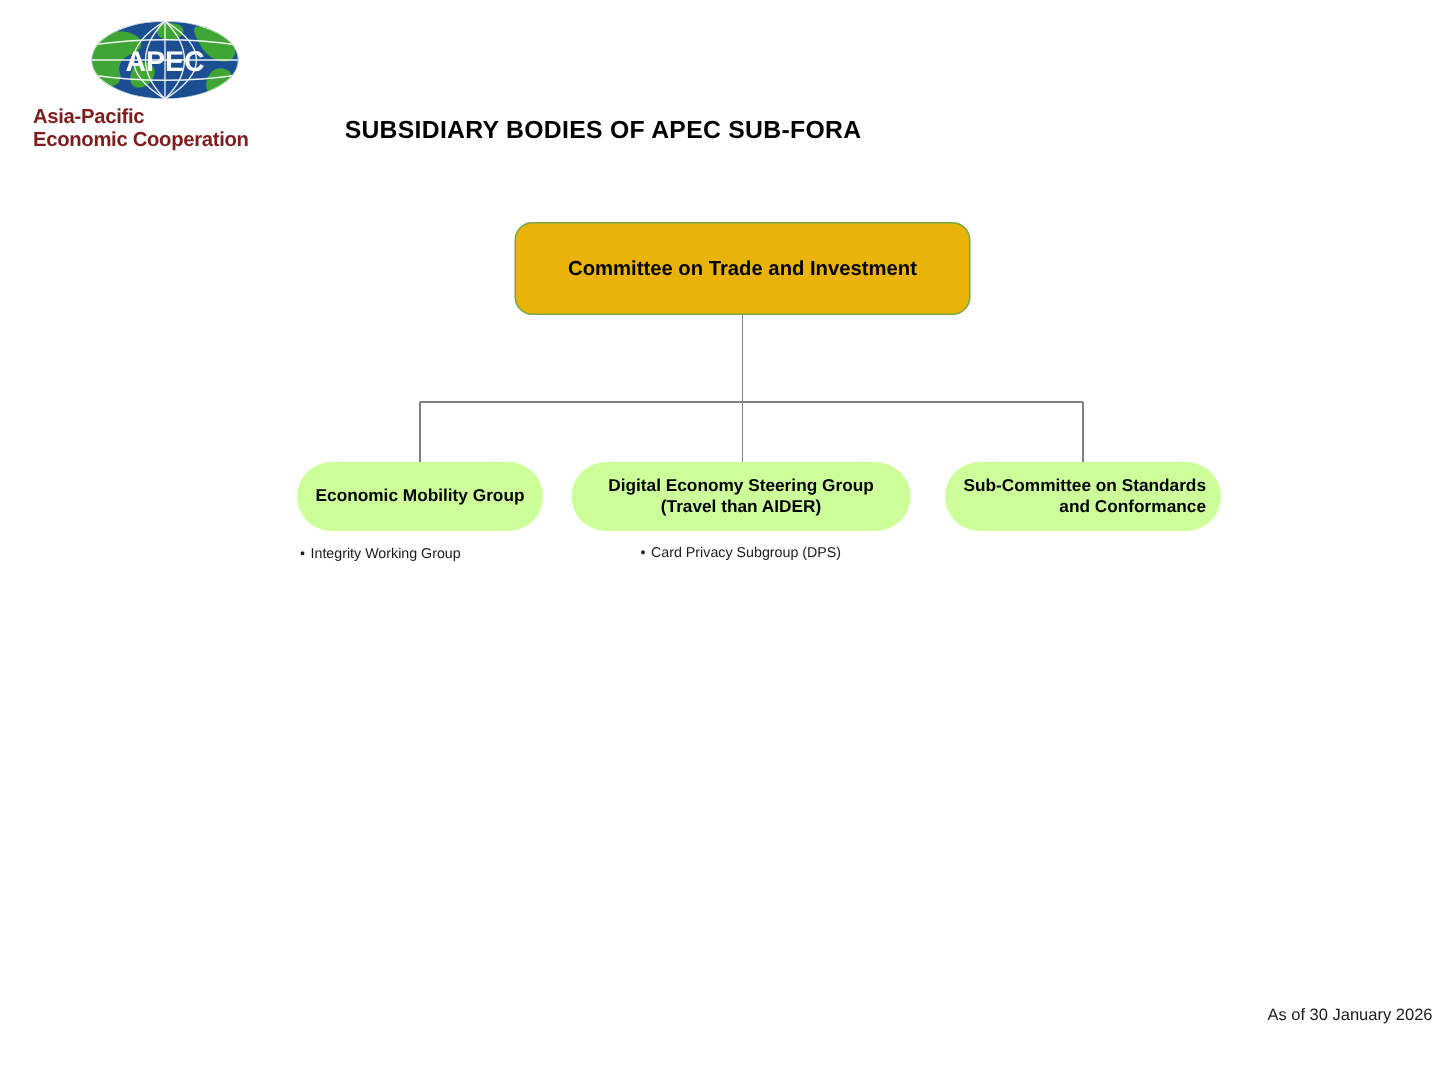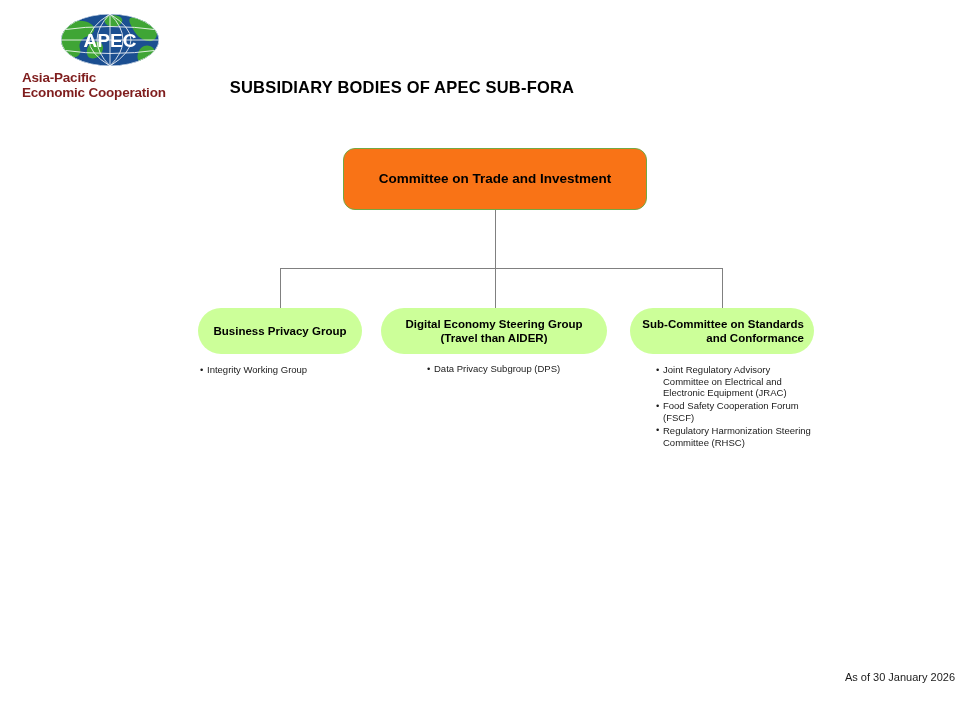--- a/index.html
+++ b/index.html
@@ -60,21 +60,21 @@
     pointer-events: none;
   }
 
   
   #root-node {
     position: absolute;
     left: 343px;
     top: 148px;
     width: 304px;
     height: 62px;
-    background: #f97316;
+    background: #eab308;
     border: 1px solid #74A843;
     border-radius: 12px;
     box-sizing: border-box;
     display: flex;
     align-items: center;
     justify-content: center;
     text-align: center;
   }
   #root-node .node-label {
     font-family: "Liberation Sans", sans-serif;
@@ -211,40 +211,35 @@
     <line x1="722" y1="268" x2="722" y2="308"></line>
   </g>
 </svg>
 
 <div id="root-node">
   <span class="node-label">Committee on Trade and Investment</span>
 </div>
 
 <div class="child-col" id="col-bmg">
   <div class="child-pill">
-    <span class="node-label">Business Privacy Group</span>
+    <span class="node-label">Economic Mobility Group</span>
   </div>
   <ul class="bullet-list">
     <li>Integrity Working Group</li>
   </ul>
 </div>
 
 <div class="child-col" id="col-desg">
   <div class="child-pill">
     <span class="node-label">Digital Economy Steering Group (Travel than AIDER)</span>
   </div>
   <ul class="bullet-list">
-    <li>Data Privacy Subgroup (DPS)</li>
+    <li>Card Privacy Subgroup (DPS)</li>
   </ul>
 </div>
 
 <div class="child-col" id="col-scsc">
   <div class="child-pill">
     <span class="node-label">Sub-Committee on Standards and Conformance</span>
   </div>
-  <ul class="bullet-list">
-    <li>Joint Regulatory Advisory Committee on Electrical and Electronic Equipment (JRAC)</li>
-    <li>Food Safety Cooperation Forum (FSCF)</li>
-    <li>Regulatory Harmonization Steering Committee (RHSC)</li>
-  </ul>
 </div>
 
 <div id="footer-date">As of 30 January 2026</div>
 
 </body></html>

